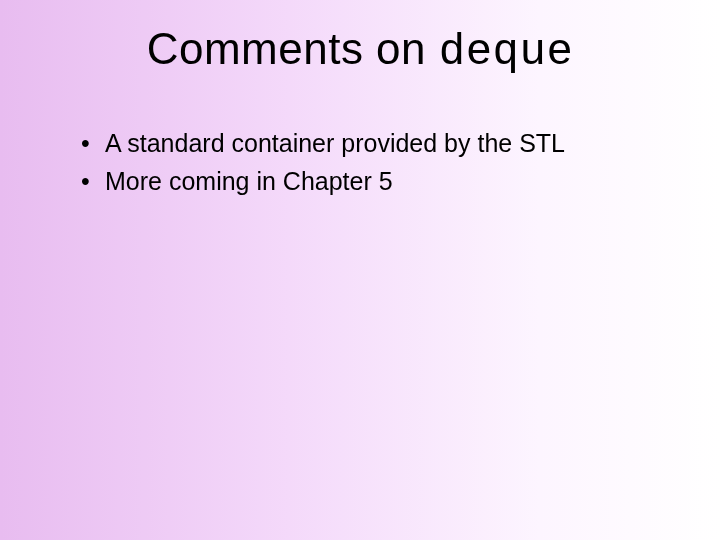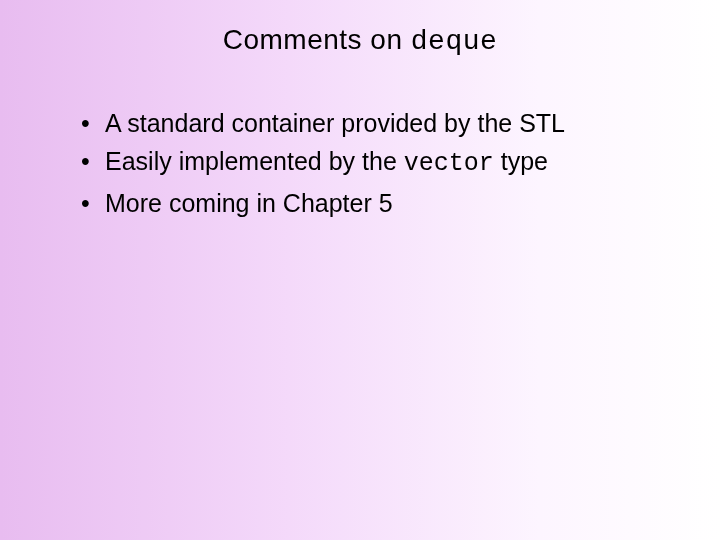--- a/index.html
+++ b/index.html
@@ -16,21 +16,21 @@
   }
   .slide {
     width: 720px;
     height: 540px;
     box-sizing: border-box;
     padding: 18px 40px 40px 40px;
     position: relative;
   }
   .title {
     text-align: center;
-    font-size: 28px;
+    font-size: 44px;
     font-weight: 400;
     margin: 6px 0 48px 0;
     letter-spacing: 0.5px;
   }
   .title .mono {
     font-family: "Courier New", Courier, monospace;
   }
   ul.bullets {
     list-style: none;
     padding: 0 0 0 24px;
@@ -60,19 +60,16 @@
 <div class="slide">
   <h1 class="title">
     <span>Comments on </span><span class="mono">deque</span>
   </h1>
 
   <ul class="bullets">
     <li>
       <span>A standard container provided by the STL</span>
     </li>
     <li>
-      <span>Easily implemented by the </span><span class="mono-inline">vector</span><span> type</span>
-    </li>
-    <li>
       <span>More coming in Chapter 5</span>
     </li>
   </ul>
 </div>
 
 </body></html>

